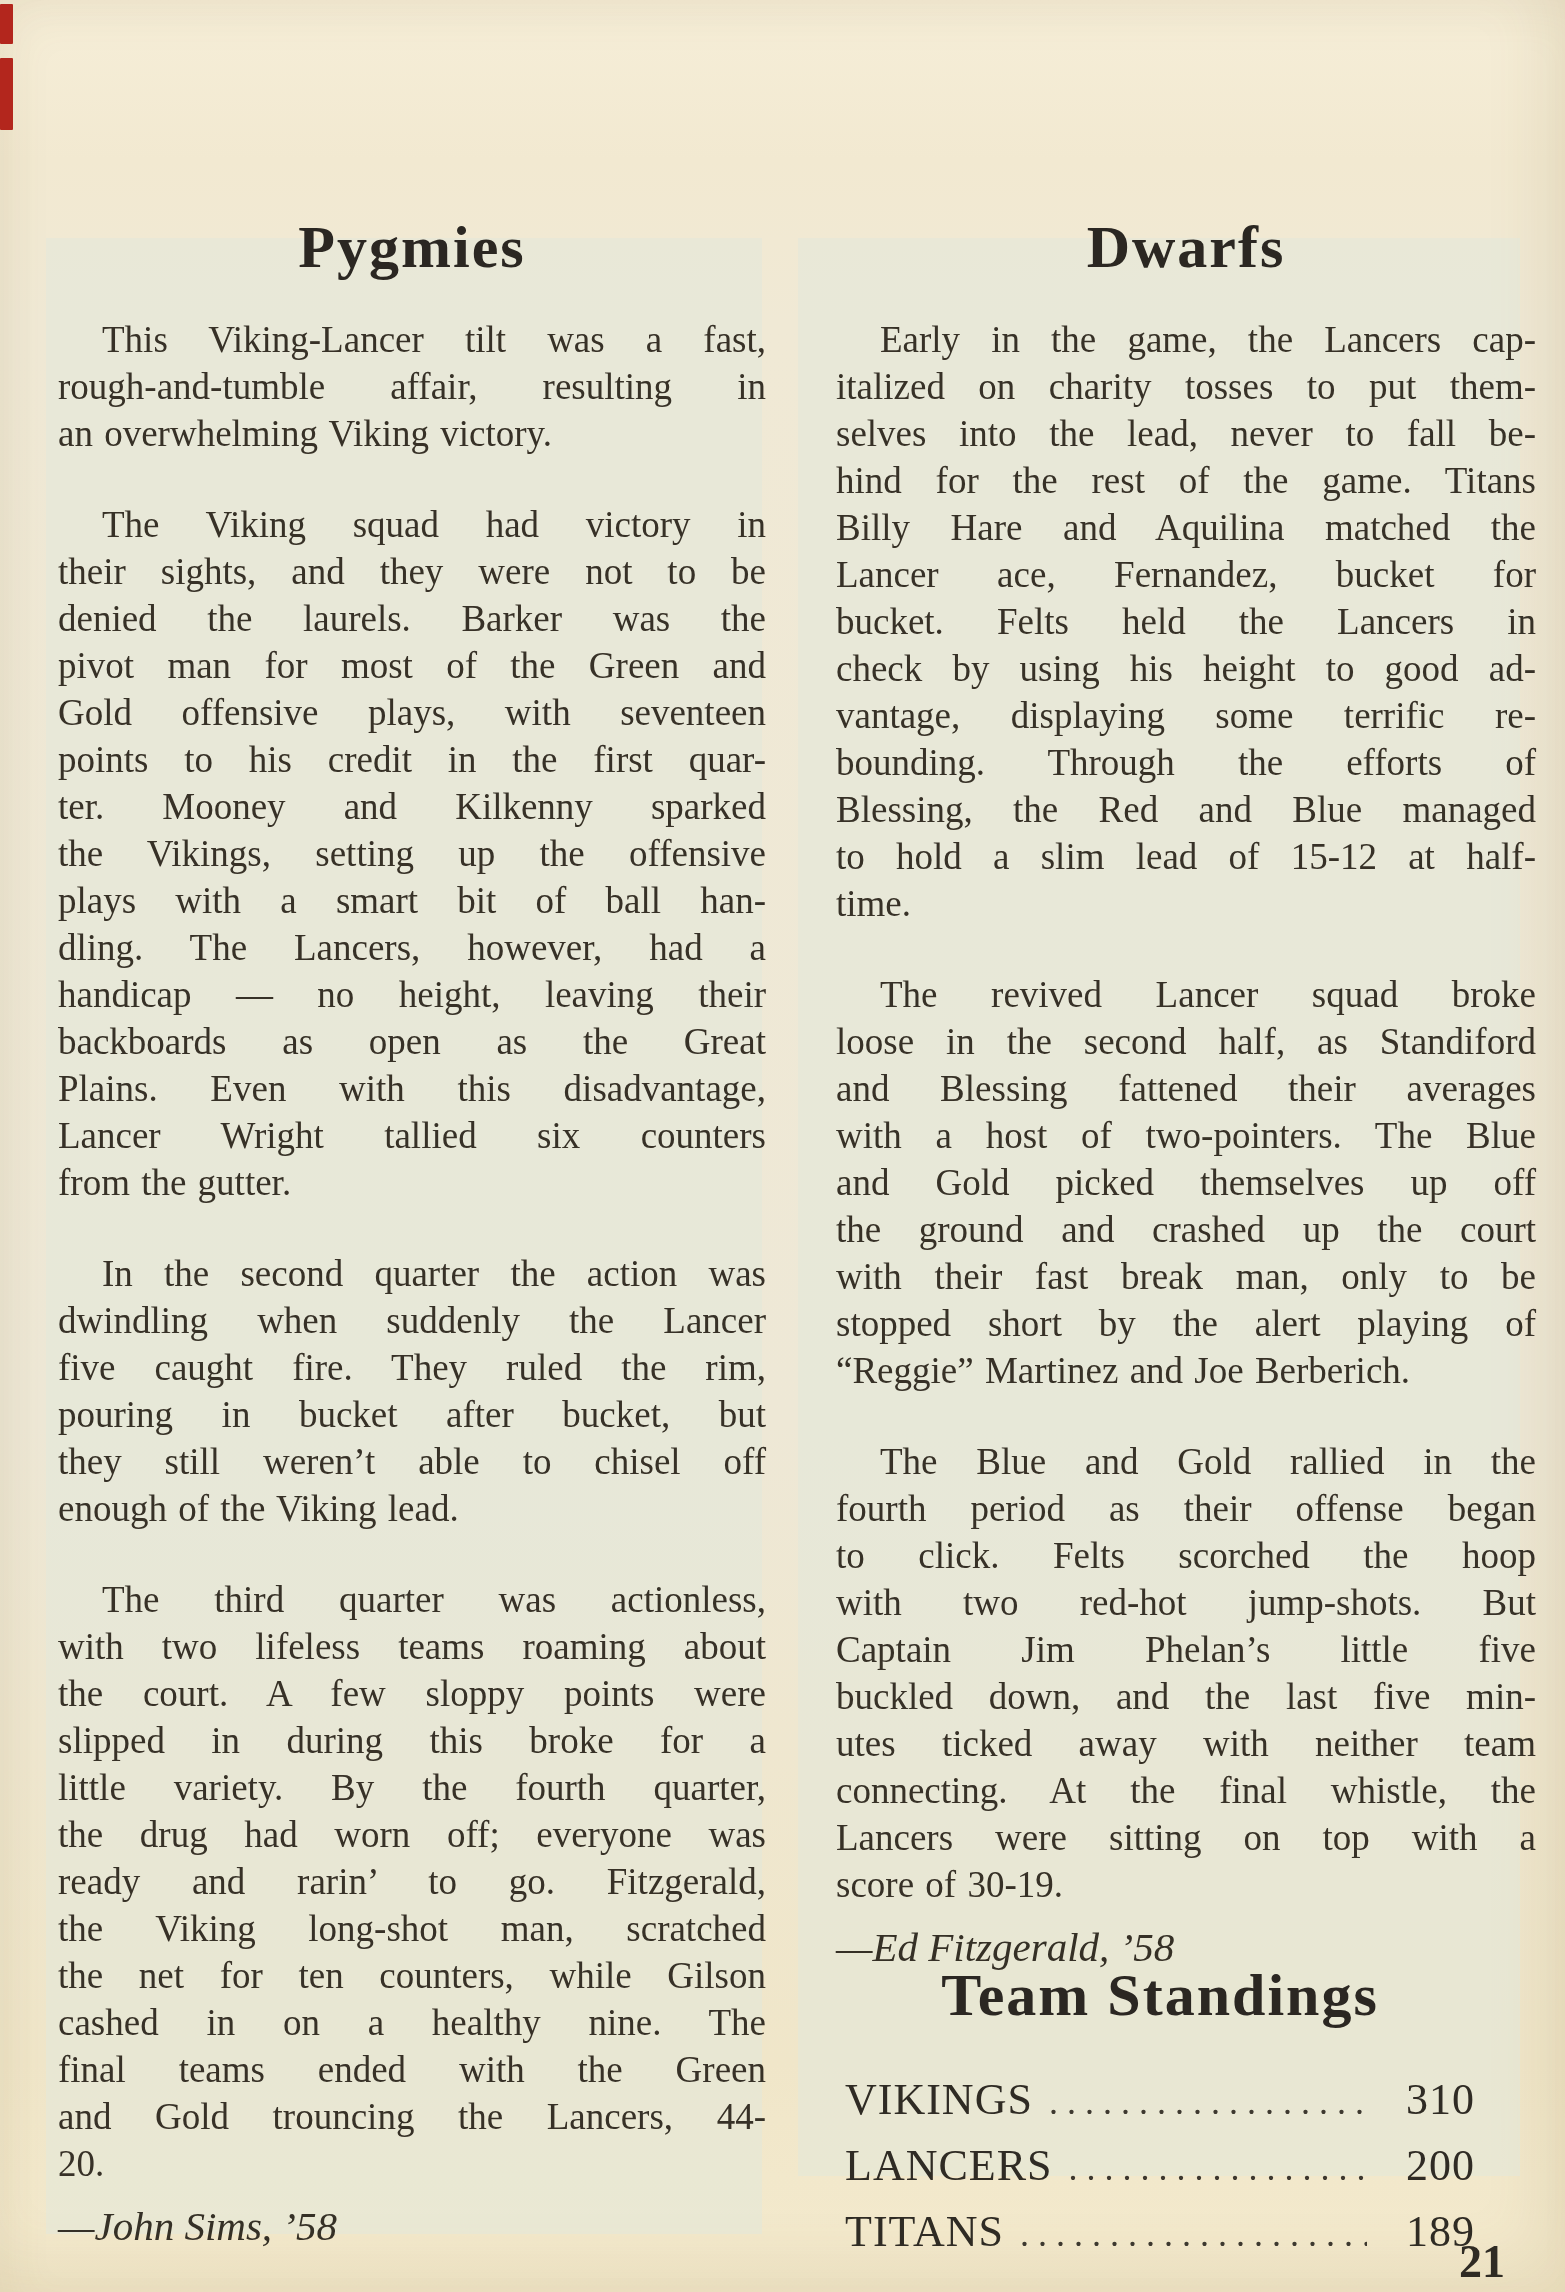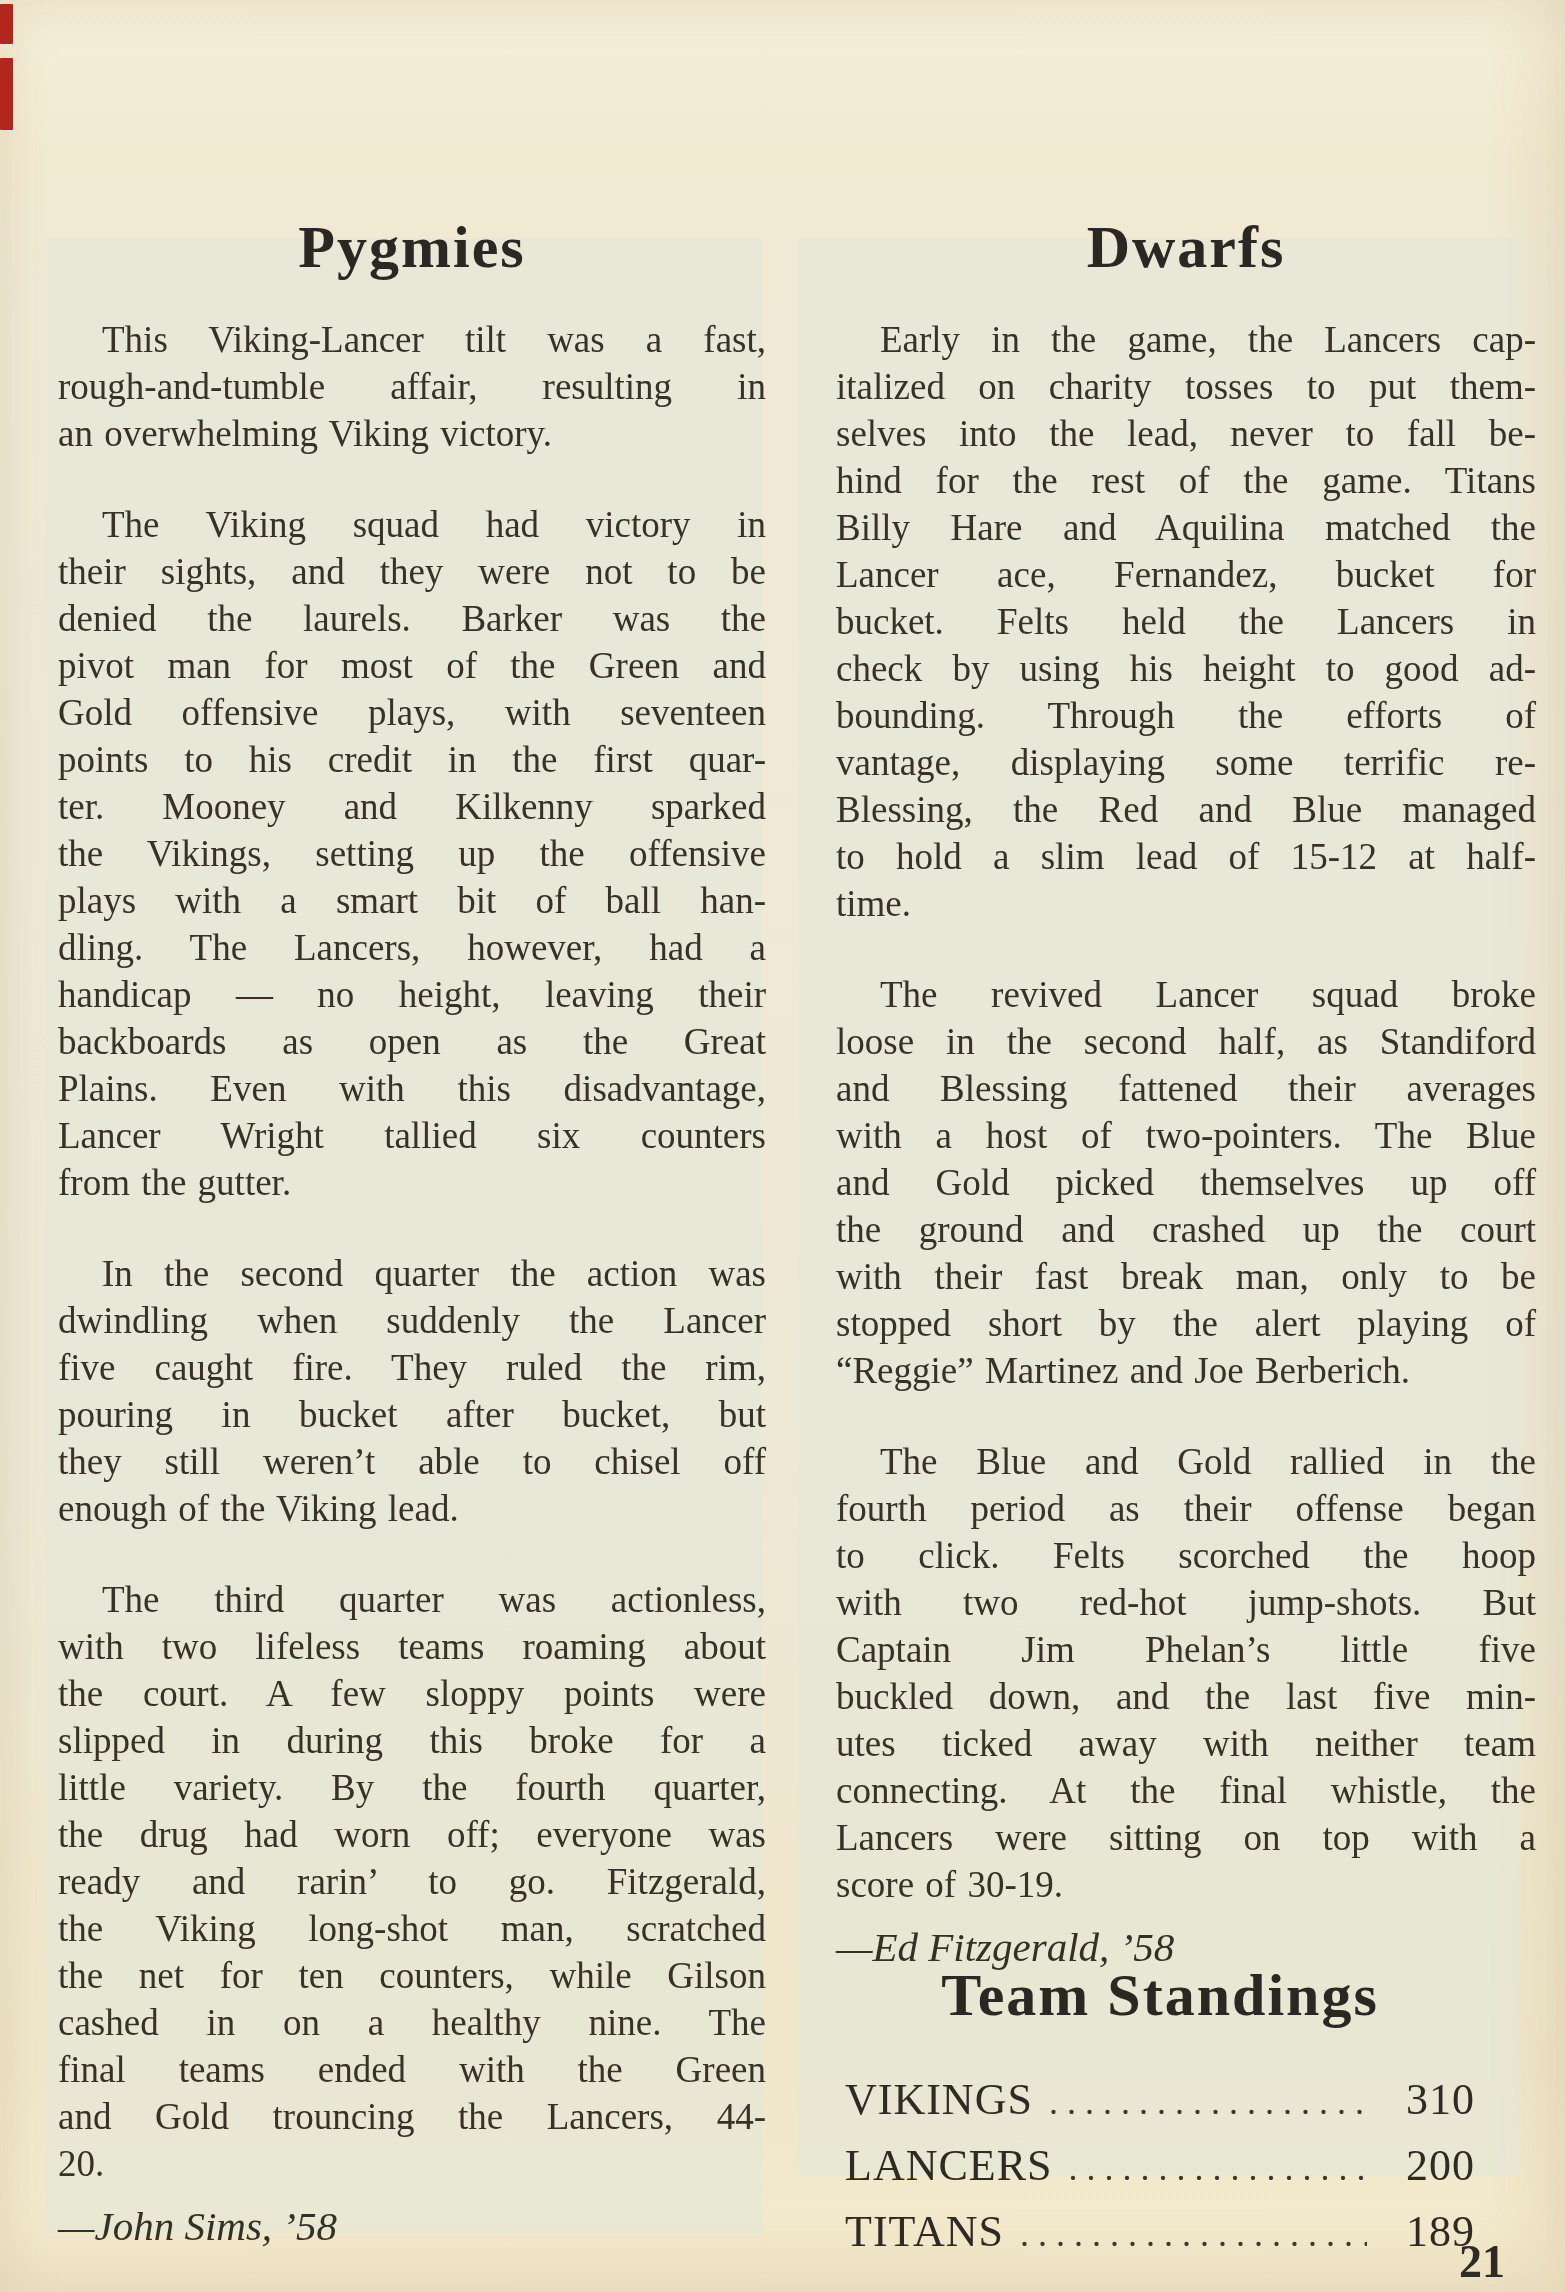--- a/index.html
+++ b/index.html
@@ -129,22 +129,22 @@
     <div class="body-text">
         <div class="para">
           <div class="ln first">Early in the game, the Lancers cap-</div>
           <div class="ln">italized on charity tosses to put them-</div>
           <div class="ln">selves into the lead, never to fall be-</div>
           <div class="ln">hind for the rest of the game. Titans</div>
           <div class="ln">Billy Hare and Aquilina matched the</div>
           <div class="ln">Lancer ace, Fernandez, bucket for</div>
           <div class="ln">bucket. Felts held the Lancers in</div>
           <div class="ln">check by using his height to good ad-</div>
+          <div class="ln">vantage, displaying some terrific re-</div>
           <div class="ln">bounding. Through the efforts of</div>
-          <div class="ln">vantage, displaying some terrific re-</div>
           <div class="ln">Blessing, the Red and Blue managed</div>
           <div class="ln">to hold a slim lead of 15-12 at half-</div>
           <div class="ln last">time.</div>
         </div>
         <div class="para">
           <div class="ln first">The revived Lancer squad broke</div>
           <div class="ln">loose in the second half, as Standiford</div>
           <div class="ln">and Blessing fattened their averages</div>
           <div class="ln">with a host of two-pointers. The Blue</div>
           <div class="ln">and Gold picked themselves up off</div>

